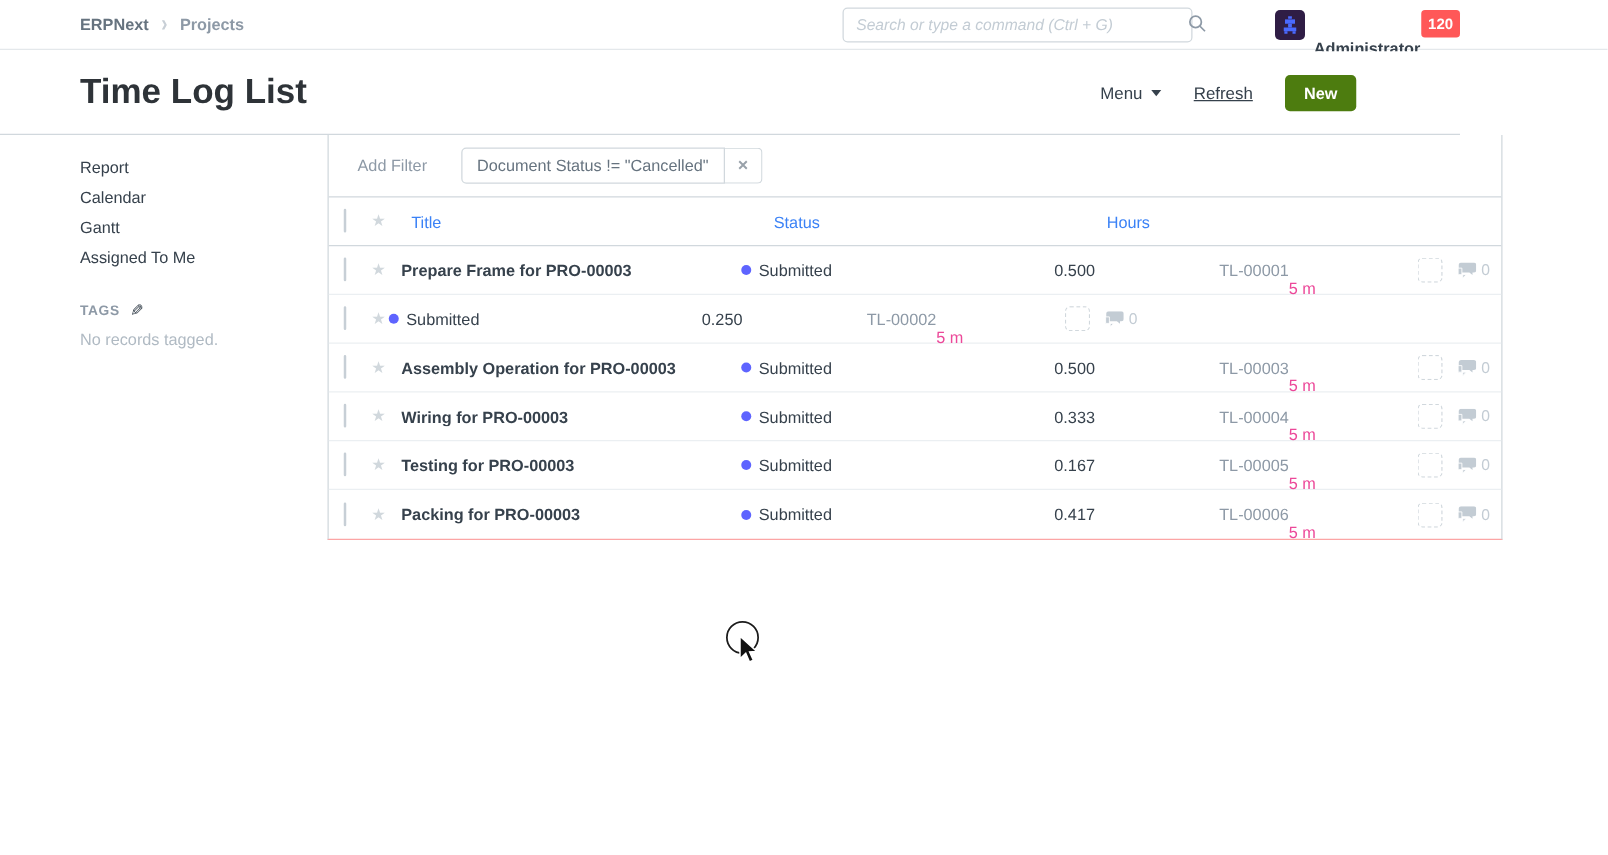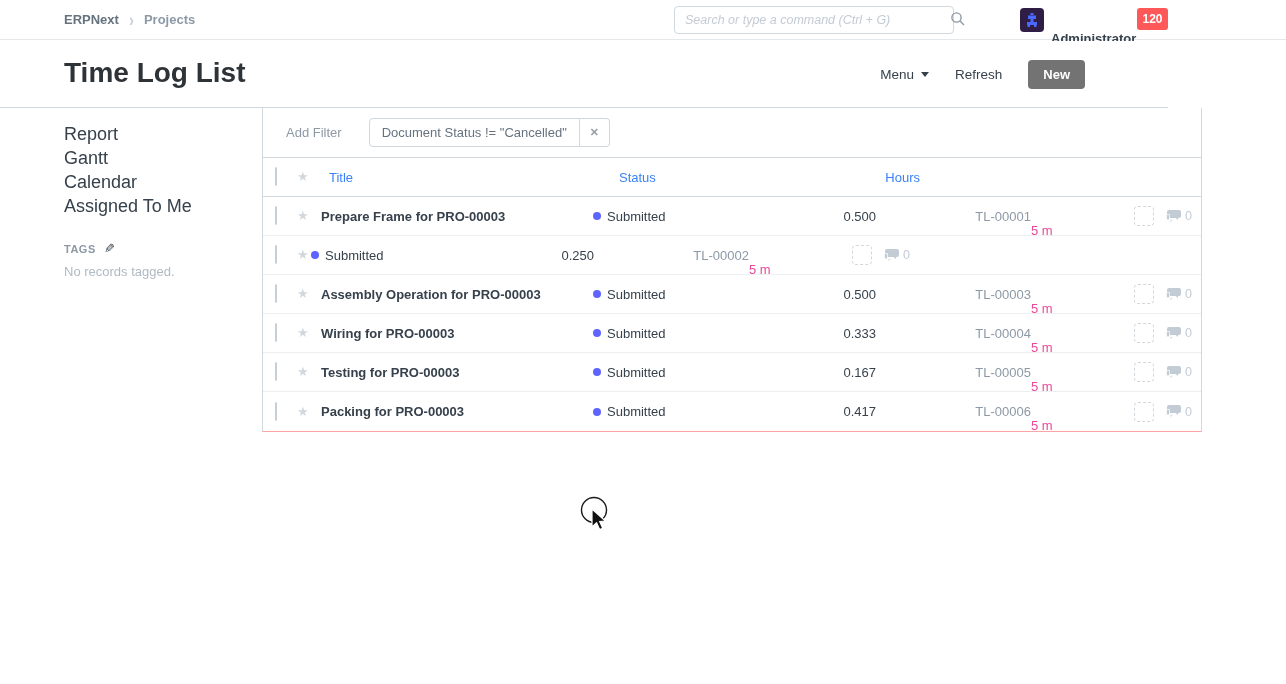--- a/index.html
+++ b/index.html
@@ -29,28 +29,28 @@
   .notif-badge { position:absolute; left:1137px; top:8px; width:31px; height:22px;
     background:#ff5858; color:#fff; font-size:12px; font-weight:bold; border-radius:3px;
     display:flex; align-items:center; justify-content:center; cursor:pointer; }
 
   
   .page-head { position:absolute; left:0; top:41px; width:1168px; height:67px;
     background:#fff; border-bottom:1px solid #d1d8dd; }
   .page-title { position:absolute; left:64px; top:16px; font-size:28px; font-weight:bold; color:#2e3338; }
   .page-actions { position:absolute; right:83px; top:19px; display:flex; align-items:center; gap:26px; }
   .menu-btn { font-size:13.5px; color:#36414c; cursor:pointer; display:flex; align-items:center; gap:5px; }
-  .refresh-btn { font-size:13.5px; color:#36414c; cursor:pointer; }
-  .new-btn { background:#737373; color:#fff; font-size:13px; font-weight:bold;
+  .refresh-btn { font-size:13.5px; color:#36414c; cursor:pointer;text-decoration:underline; }
+  .new-btn { background:#4d7c0f; color:#fff; font-size:13px; font-weight:bold;
     border:none; border-radius:4px; padding:7px 15px; cursor:pointer;
     font-family:"Liberation Sans", sans-serif; }
 
   
   .sidebar { position:absolute; left:64px; top:122px; width:170px; }
-  .side-item { font-size:18px; color:#36414c; line-height:24px; cursor:pointer; }
+  .side-item { font-size:13px; color:#36414c; line-height:24px; cursor:pointer; }
   .tags-head { margin-top:23px; display:flex; align-items:center; gap:8px; }
   .tags-label { font-size:11px; font-weight:bold; letter-spacing:0.5px; color:#8d99a6; }
   .pencil { font-size:13px; color:#36414c; cursor:pointer; transform:scaleX(-1); display:inline-block; }
   .tags-empty { margin-top:8px; font-size:13px; color:#b0bac3; }
 
   
   .list-box { position:absolute; left:262px; top:108px; width:940px;
     border-left:1px solid #d1d8dd; border-right:1px solid #d1d8dd; border-bottom:1px solid #fca5a5;
     background:#fff; }
   .filter-row { height:50px; display:flex; align-items:center; padding:0 23px;
@@ -128,22 +128,22 @@
       <span>Menu</span>
       <span class="caret"></span>
     </span>
     <span class="refresh-btn">Refresh</span>
     <button class="new-btn">New</button>
   </div>
 </div>
 
 <div class="sidebar">
   <div class="side-item">Report</div>
+  <div class="side-item">Calendar</div>
   <div class="side-item">Gantt</div>
-  <div class="side-item">Calendar</div>
   <div class="side-item">Assigned To Me</div>
   <div class="tags-head">
     <span class="tags-label">TAGS</span>
     <span class="pencil">✎</span>
   </div>
   <div class="tags-empty">No records tagged.</div>
 </div>
 
 <div class="list-box">
 

